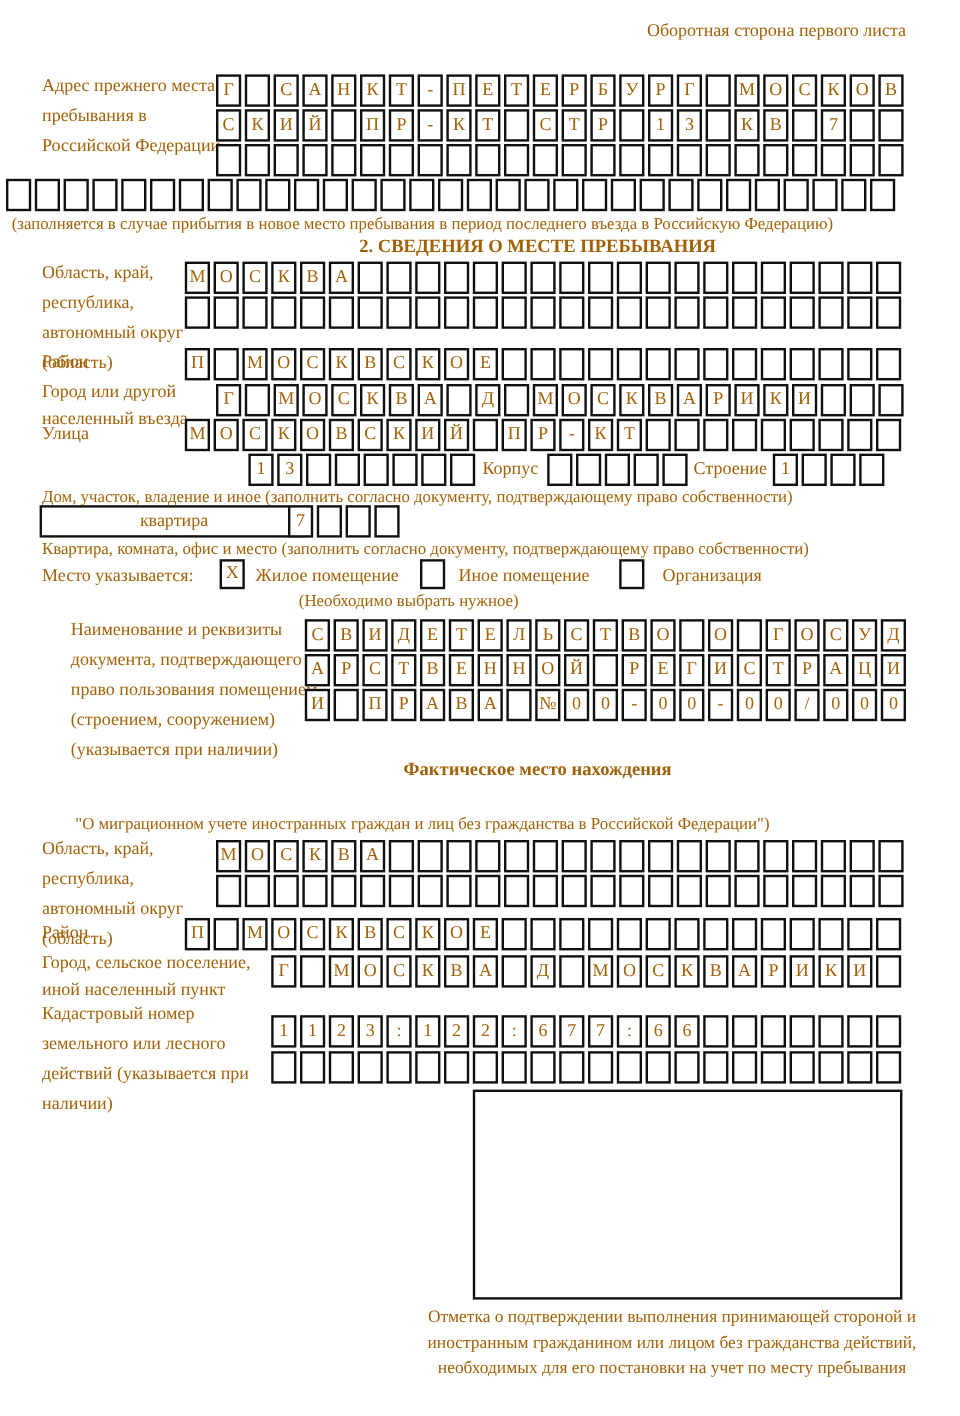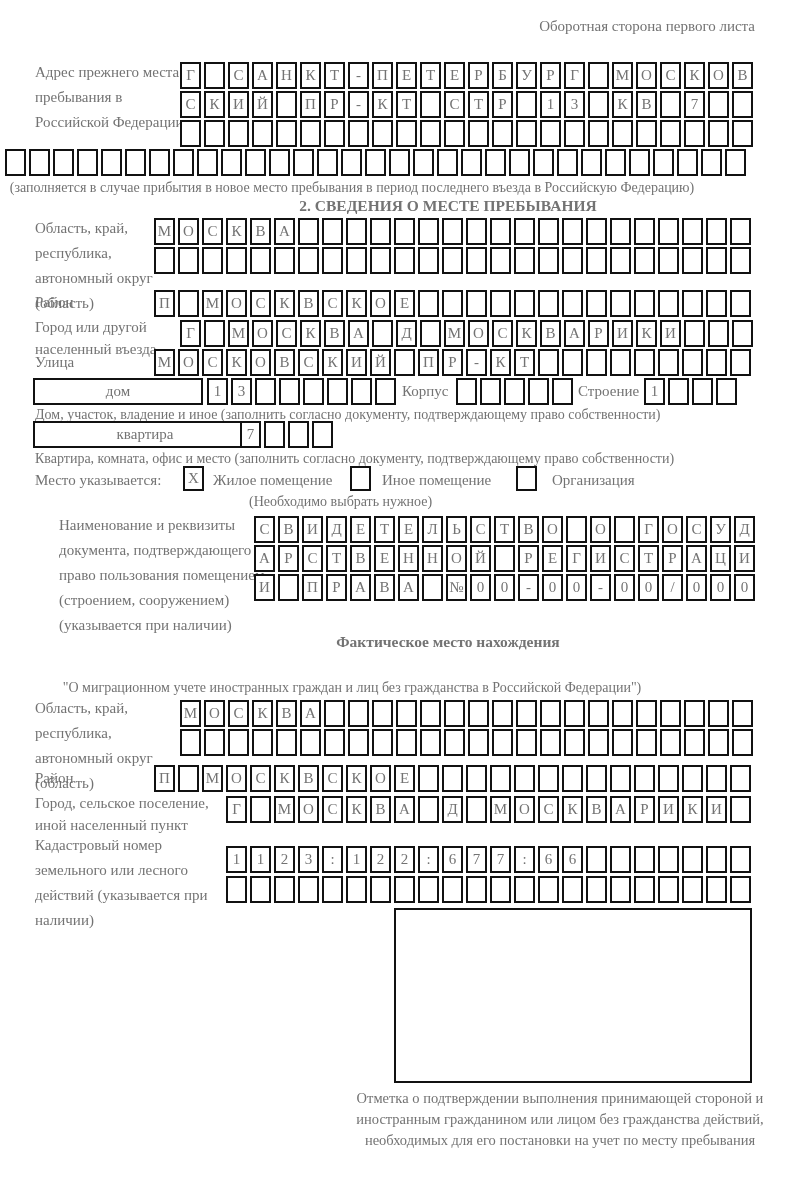--- a/index.html
+++ b/index.html
@@ -1,18 +1,18 @@
 <!DOCTYPE html>
 <html><head>
 <meta charset="utf-8">
 <style>
   html,body{margin:0;padding:0;background:#ffffff;}
   .page{
     position:relative;width:800px;height:1180px;background:#ffffff;
-    font-family:"Liberation Serif","DejaVu Serif",serif;color:#737373;overflow:hidden;
+    font-family:"Liberation Serif","DejaVu Serif",serif;color:#a16207;overflow:hidden;
   }
   .abs{position:absolute;}
   .lbl{position:absolute;font-size:15px;line-height:25px;}
   .cap{position:absolute;font-size:14px;line-height:20px;}
   .center{left:0;width:704px;text-align:center;}
   .ttl{position:absolute;font-weight:bold;font-size:15.5px;left:0;width:800px;text-align:center;padding-left:48px;}
   .cellrow{position:absolute;display:flex;}
   .cell{
     box-sizing:border-box;flex:0 0 auto;width:21px;height:27px;margin-right:3px;
     border:2px solid #111111;font-size:15px;line-height:23px;text-align:center;
@@ -286,21 +286,20 @@
       <span class="cell"></span>
       <span class="cell"></span>
       <span class="cell"></span>
       <span class="cell"></span>
       <span class="cell"></span>
       <span class="cell"></span>
       <span class="cell"></span>
       <span class="cell"></span>
     </div>
 
-  <div class="widebox" style="left:33px;top:378px;width:170px;">дом</div>
   <div class="cellrow" style="left:207px;top:378px;">
       <span class="cell">1</span>
       <span class="cell">3</span>
       <span class="cell"></span>
       <span class="cell"></span>
       <span class="cell"></span>
       <span class="cell"></span>
       <span class="cell"></span>
       <span class="cell"></span>
     </div>

